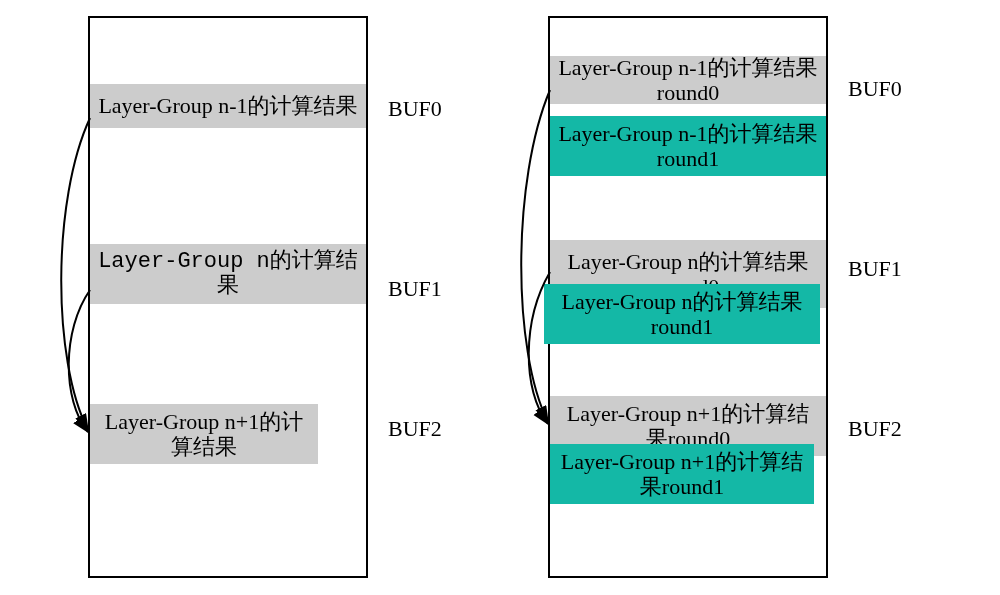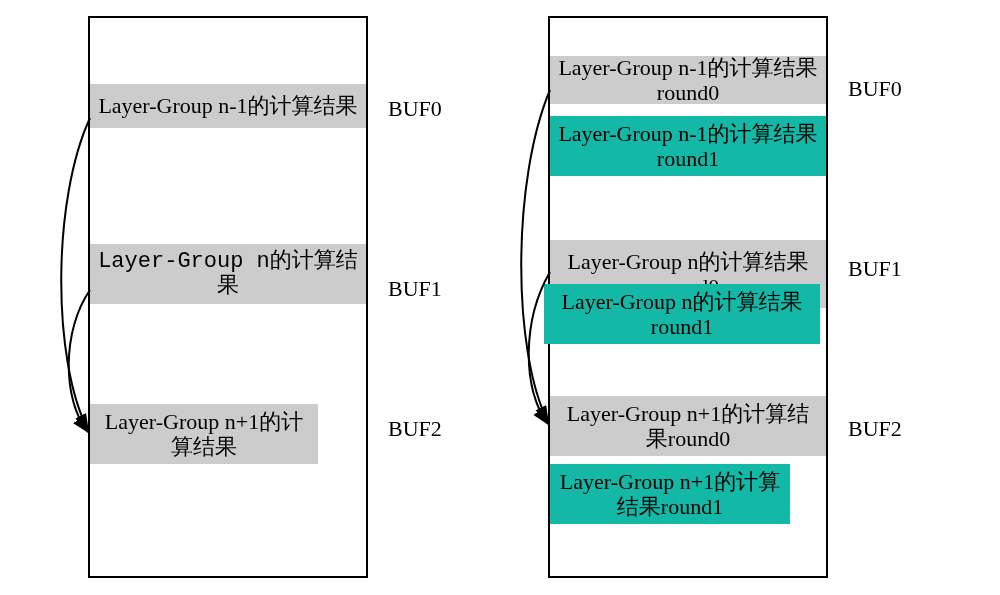--- a/index.html
+++ b/index.html
@@ -79,21 +79,21 @@
 
   <div class="colbox" style="left:548px; top:16px; width:280px; height:562px;"></div>
 
   <div class="slot" style="left:550px; top:56px; width:276px; height:48px;">Layer-Group n-1的计算结果round0</div>
   <div class="slot white" style="left:550px; top:116px; width:276px; height:60px;">Layer-Group n-1的计算结果round1</div>
 
   <div class="slot" style="left:550px; top:240px; width:276px; height:68px;">Layer-Group n的计算结果round0</div>
   <div class="slot white" style="left:544px; top:284px; width:276px; height:60px;">Layer-Group n的计算结果round1</div>
 
   <div class="slot" style="left:550px; top:396px; width:276px; height:60px;">Layer-Group n+1的计算结果round0</div>
-  <div class="slot white" style="left:550px; top:464px; width:240px; height:60px;">Layer-Group n+1的计算结果round1</div>
+  <div class="slot white" style="left:550px; top:444px; width:264px; height:60px;">Layer-Group n+1的计算结果round1</div>
 
   <div class="buflabel" style="left:848px; top:76px;">BUF0</div>
   <div class="buflabel" style="left:848px; top:256px;">BUF1</div>
   <div class="buflabel" style="left:848px; top:416px;">BUF2</div>
 
   <svg class="arrows" width="1000" height="595">
     <defs>
       <marker id="ahR" markerWidth="10" markerHeight="10" refX="8" refY="3" orient="auto">
         <path d="M0,0 L9,3 L0,6 Z" fill="#000"></path>
       </marker>

